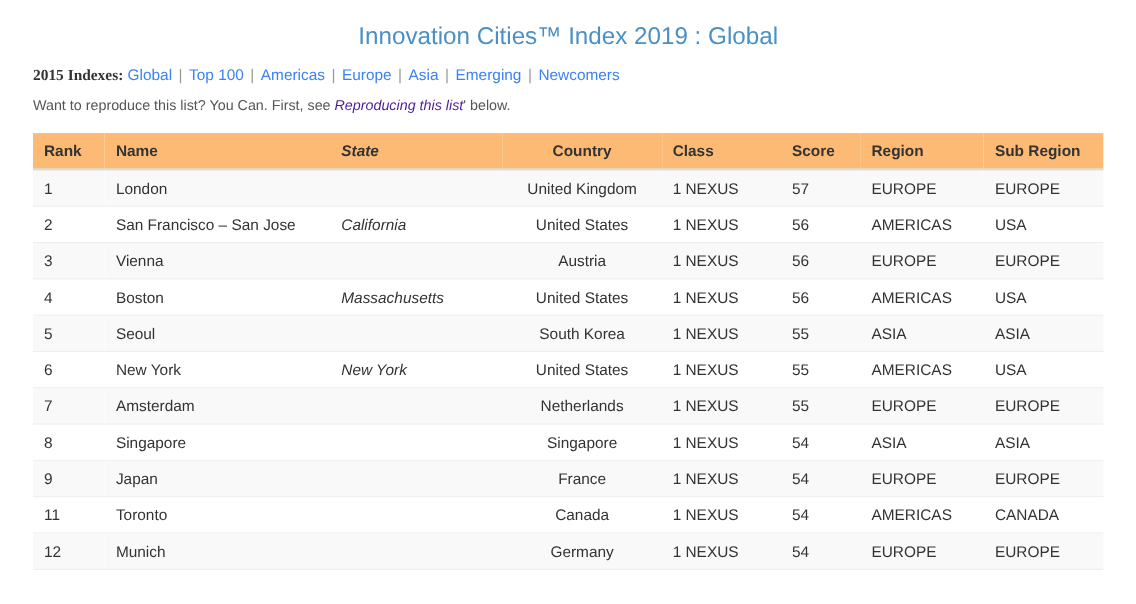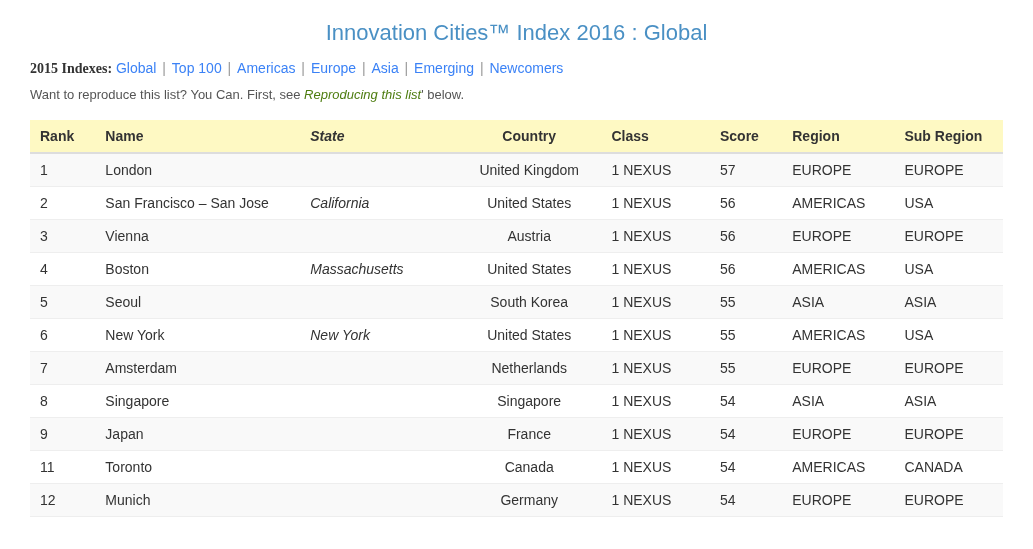--- a/index.html
+++ b/index.html
@@ -34,31 +34,31 @@
     .indexes-line .separator {
       color: #999;
       margin: 0 2px;
     }
     .reproduce-line {
       font-size: 13px;
       color: #555;
       margin-bottom: 18px;
     }
     .reproduce-line a {
-      color: #4d7c0f;
+      color: #4c1d95;
       font-style: italic;
       text-decoration: none;
     }
     table {
       width: 100%;
       border-collapse: collapse;
       font-size: 14px;
     }
     thead tr {
-      background: #fef9c3;
+      background: #fdba74;
     }
     thead th {
       text-align: left;
       padding: 8px 10px;
       font-weight: bold;
       color: #333;
       border-bottom: 2px solid #ddd;
       vertical-align: bottom;
     }
     tbody tr:nth-child(odd) {
@@ -78,21 +78,21 @@
     .col-state { width: 130px; font-style: italic; }
     .col-country { width: 120px; text-align: center; }
     .col-class { width: 90px; }
     .col-score { width: 60px; }
     .col-region { width: 90px; }
     .col-subregion { width: 90px; }
   </style>
 </head>
 <body>
 
-<h1 class="page-title">Innovation Cities™ Index 2016 : Global</h1>
+<h1 class="page-title">Innovation Cities™ Index 2019 : Global</h1>
 
 <div class="indexes-line">
   <span class="label">2015 Indexes:</span>
   <span id="indexes-links"><a href="#">Global</a><span class="separator"> | </span><a href="#">Top 100</a><span class="separator"> | </span><a href="#">Americas</a><span class="separator"> | </span><a href="#">Europe</a><span class="separator"> | </span><a href="#">Asia</a><span class="separator"> | </span><a href="#">Emerging</a><span class="separator"> | </span><a href="#">Newcomers</a></span>
 </div>
 
 <div class="reproduce-line"><span>Want to reproduce this list? You Can. First, see </span><a href="#">Reproducing this list</a><span>' below.</span></div>
 
 <table>
   <thead>

